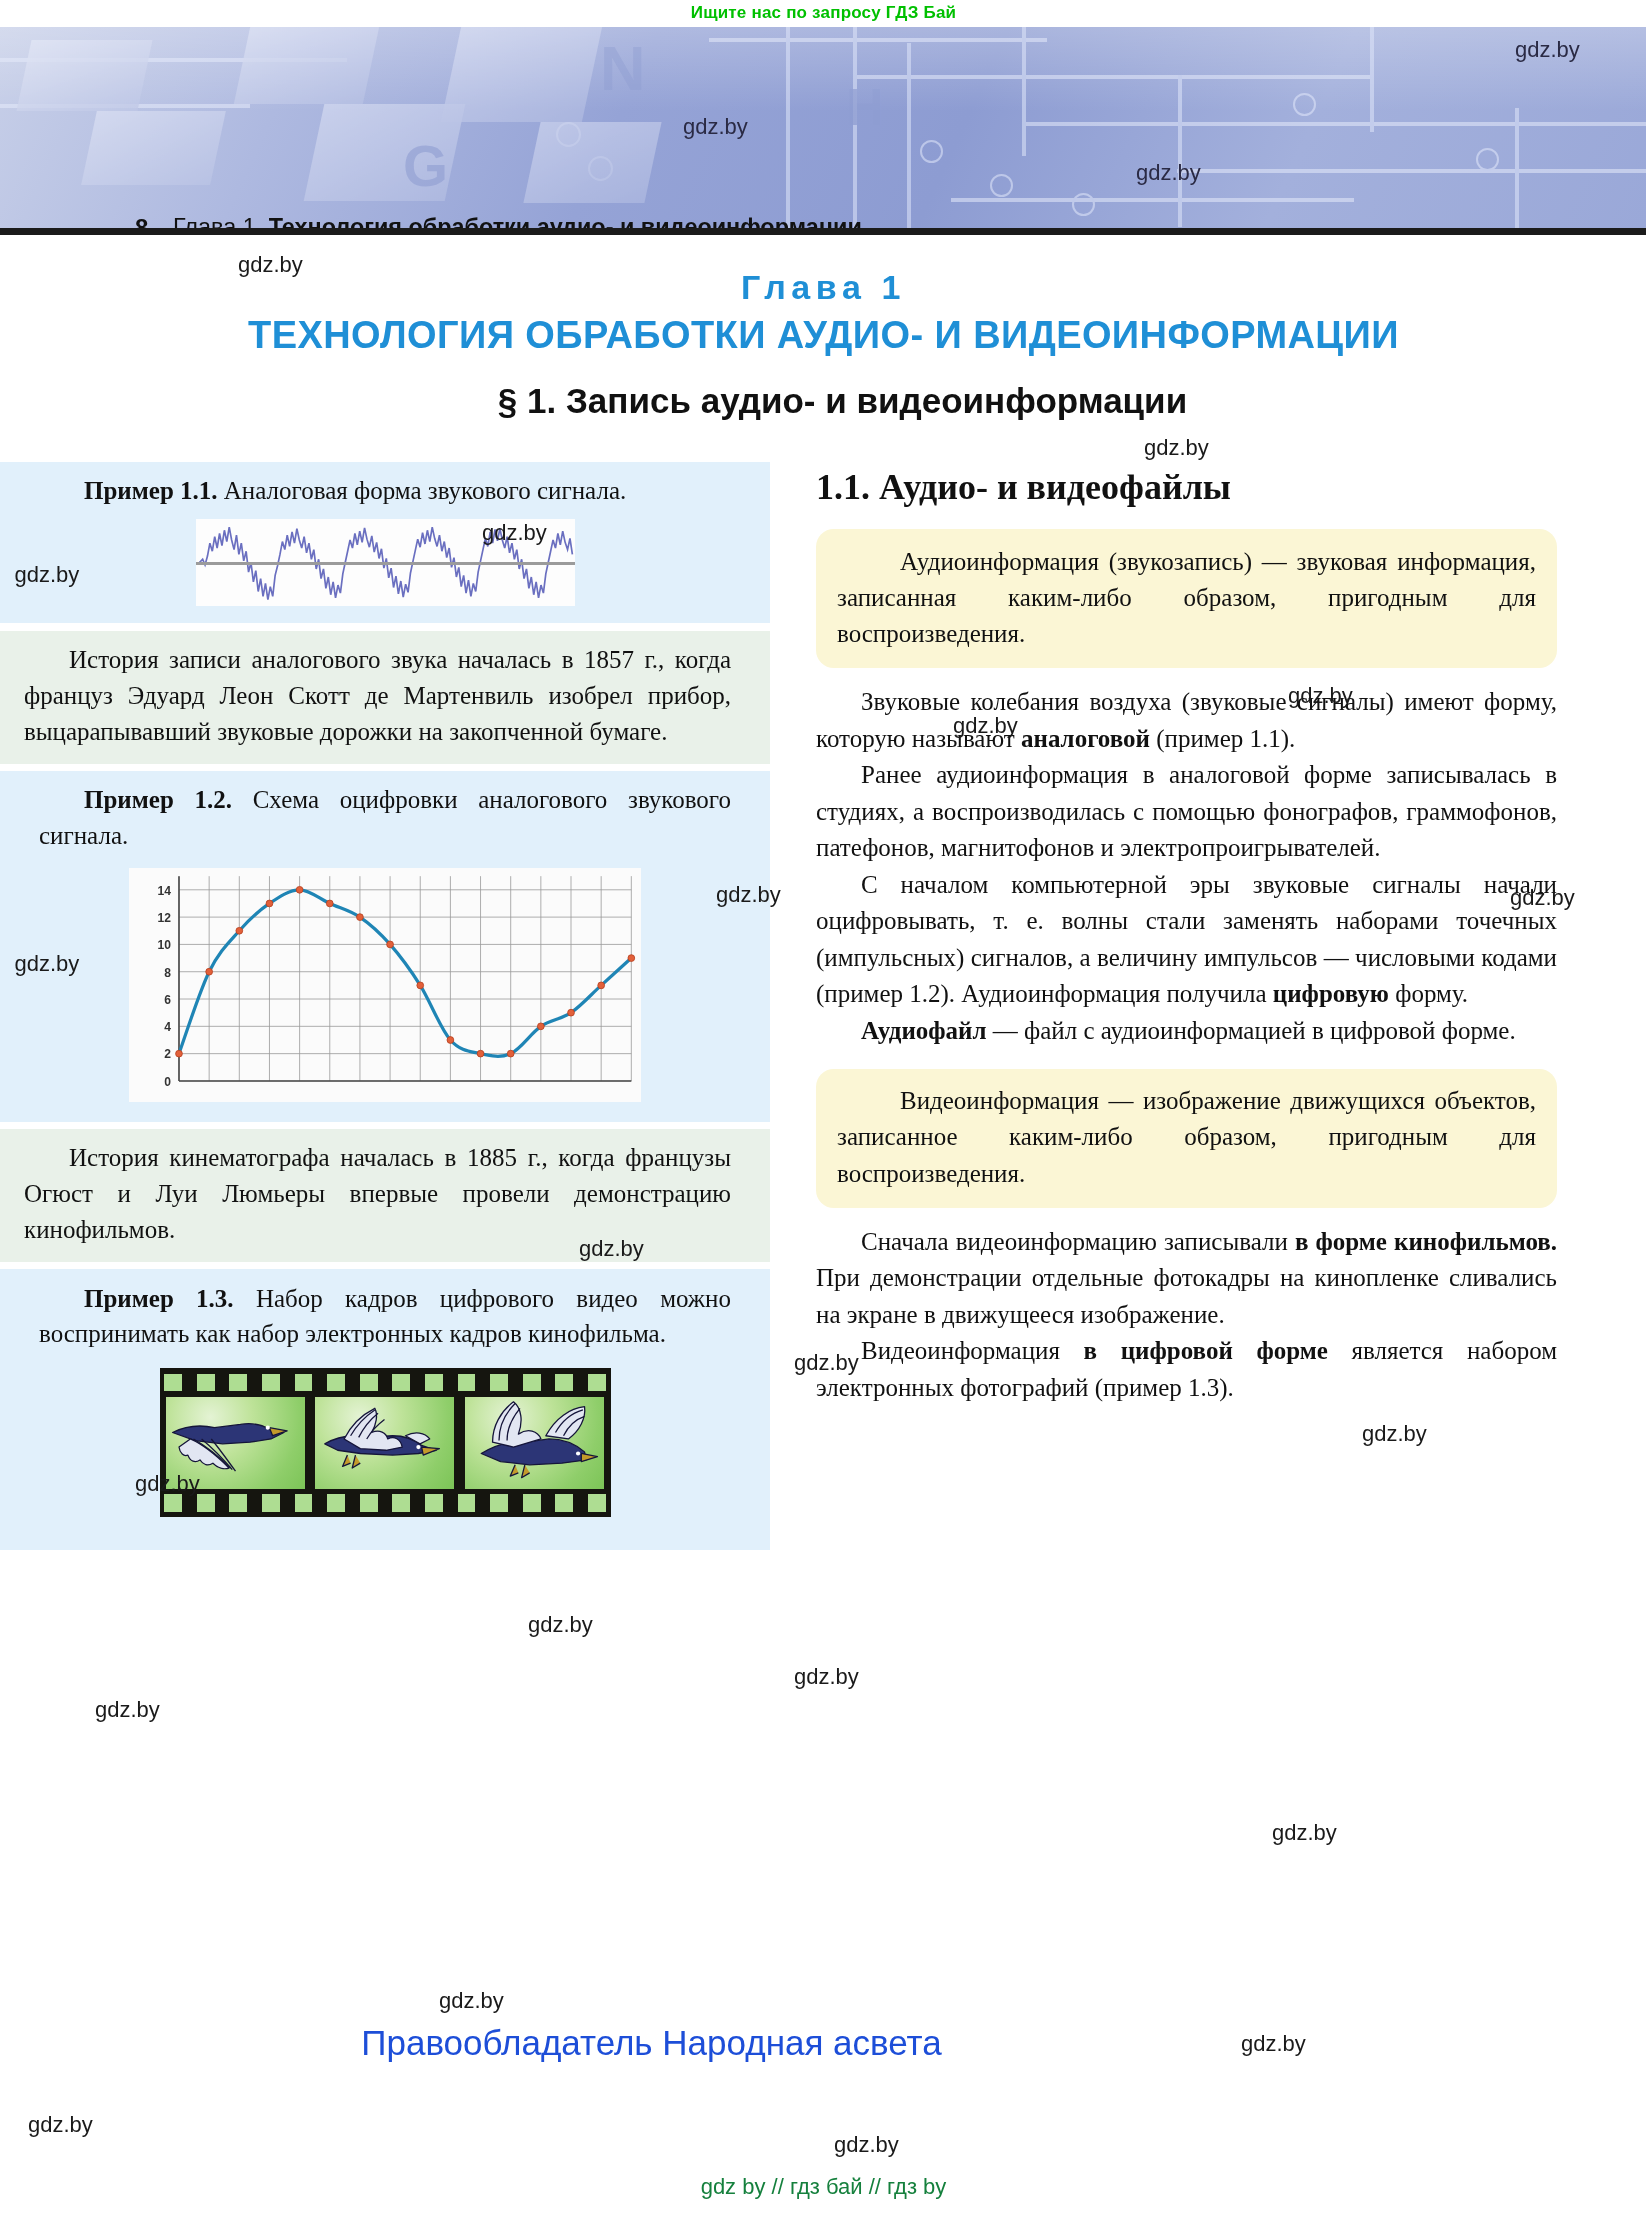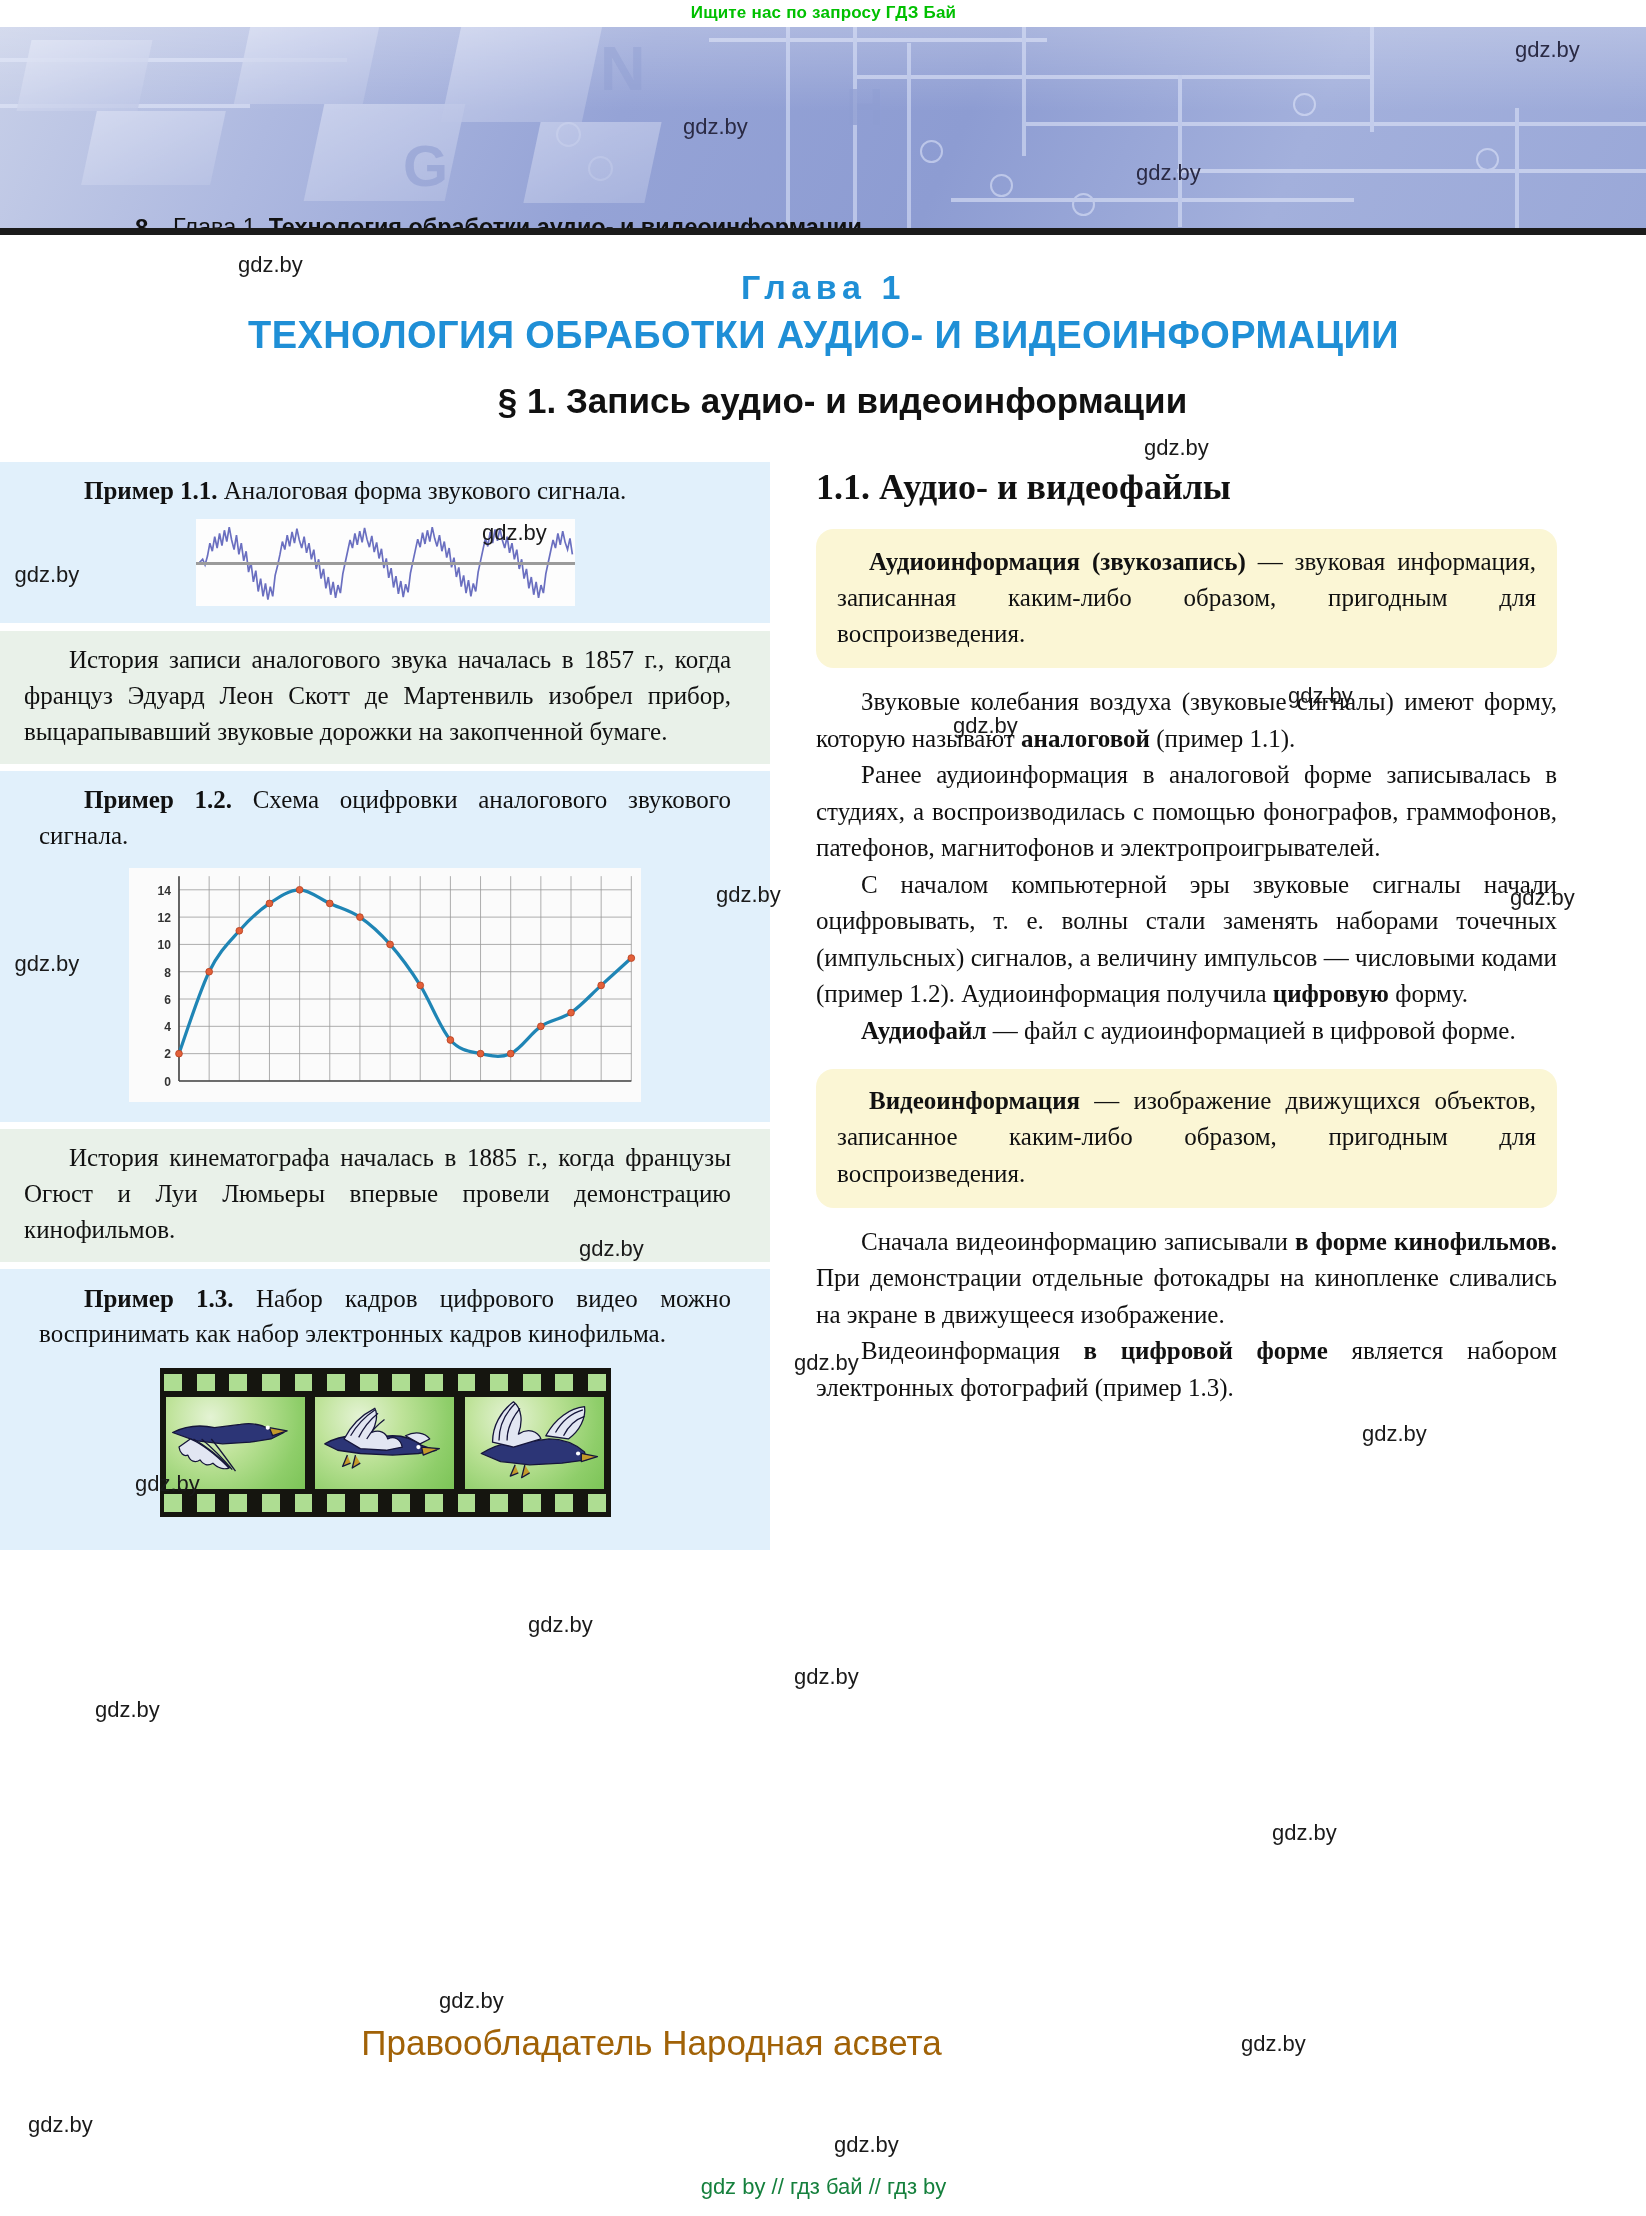--- a/index.html
+++ b/index.html
@@ -102,21 +102,21 @@
     font-family:"Liberation Serif", serif;
   }
   .defbox{
     background:#fbf6d5;border-radius:17.7px;
     padding:14.5px 21px 16px 21px;margin:0 0 16px 0;
   }
   .defbox p{
     margin:0;text-align:justify;font-size:25px;line-height:1.45;color:#111;
     text-indent:32px;
   }
-  .defbox b{font-weight:bold;}
+  .defbox b{font-weight:normal;margin-left:31px;}
   .rp{
     margin:0;text-align:justify;font-size:25px;line-height:1.46;color:#111;
     text-indent:45px;
   }
   .rp b{font-weight:bold;}
 
   
   .fig-wave{
     width:379px;height:87px;background:#fdfdfd;margin:9.7px auto 3.2px auto;
     position:relative;overflow:hidden;
@@ -148,21 +148,21 @@
     display:flex;justify-content:space-between;
   }
   .film-frame{
     width:139px;height:92px;overflow:hidden;position:relative;
     background:radial-gradient(circle at 32% 22%, #e4f3d4 0%, #bfe39a 35%, #8fce6a 75%, #7cc457 100%);
   }
 
   
   .copyright{
     position:absolute;left:0;top:2023px;width:1303px;text-align:center;
-    color:#a16207;font-size:35px;
+    color:#1d4ed8;font-size:35px;
     font-family:"Liberation Sans", sans-serif;
   }
   .foot-links{
     position:absolute;left:0;top:2174px;width:1647px;text-align:center;
     color:#15803d;font-size:22px;
     font-family:"Liberation Sans", sans-serif;
   }
 </style>
 </head>
 <body>

